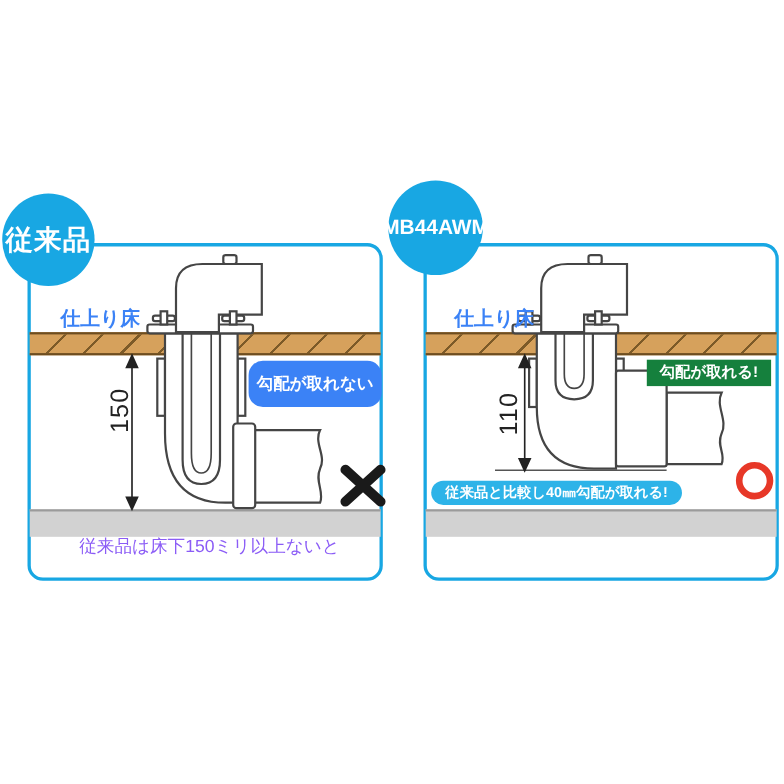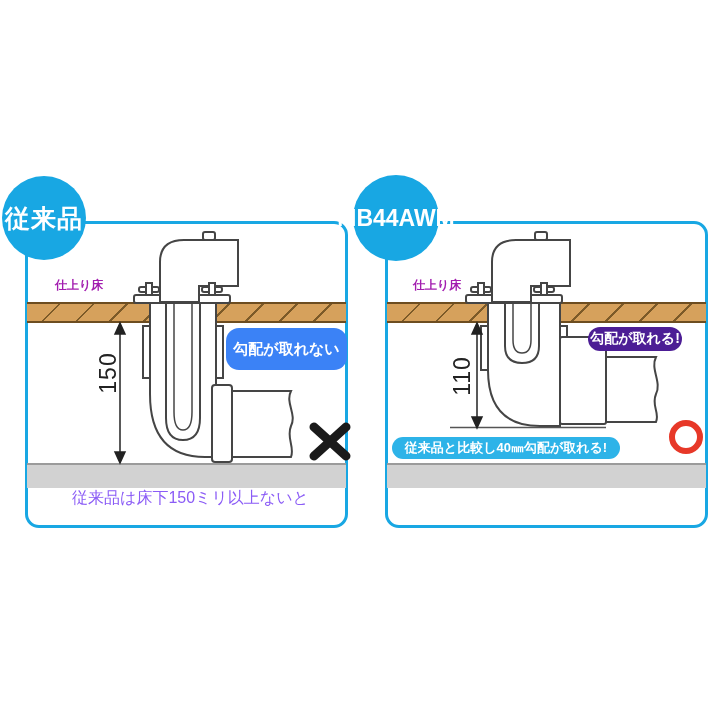--- a/index.html
+++ b/index.html
@@ -10,48 +10,48 @@
   .panel{position:absolute;top:221px;width:323px;height:307px;box-sizing:border-box;
          border:3px solid #18a7e3;border-radius:14px;background:#fff;z-index:1;}
   .panel.left{left:25px;}
   .panel.right{left:385px;}
 
   
   .badge{position:absolute;border-radius:50%;background:#18a7e3;color:#fff;
          display:flex;align-items:center;justify-content:center;font-weight:bold;
          z-index:6;text-align:center;line-height:1;}
   .badge.left{left:2px;top:176px;width:84px;height:84px;font-size:25px;letter-spacing:1px;}
-  .badge.right{left:353px;top:175px;width:86px;height:86px;font-size:23px;letter-spacing:0;}
+  .badge.right{left:353px;top:164px;width:86px;height:86px;font-size:19px;letter-spacing:0;}
 
   
   .floor{position:absolute;top:302px;width:319px;height:21px;box-sizing:border-box;
          background:#d6a15c;border-top:2px solid #6d4d20;border-bottom:2px solid #6d4d20;
          background-image:repeating-linear-gradient(135deg,rgba(0,0,0,0) 0 22px,#7c5a28 22px 24px);
          z-index:2;}
   .floor.left{left:27px;} .floor.right{left:387px;}
 
   
   .slab{position:absolute;top:463px;width:319px;height:25px;background:#d2d2d2;
         border-top:2px solid #9b9b9b;box-sizing:border-box;z-index:2;}
   .slab.left{left:27px;} .slab.right{left:387px;}
 
-  .floor-label{position:absolute;top:277px;font-size:12px;font-weight:bold;color:#a21caf;z-index:4;}
+  .floor-label{position:absolute;top:277px;font-size:18px;font-weight:bold;color:#3b82f6;z-index:4;}
   .floor-label.left{left:55px;} .floor-label.right{left:413px;}
 
   svg.lineart{position:absolute;left:0;top:0;z-index:3;pointer-events:none;}
 
   .dim-label{position:absolute;width:80px;height:24px;text-align:center;font-size:23px;
              font-weight:500;color:#222;transform:rotate(-90deg);z-index:4;letter-spacing:1px;}
   .dim-label.left{left:67px;top:361px;}
   .dim-label.right{left:421px;top:364px;}
 
   .pill{position:absolute;display:flex;align-items:center;justify-content:center;
         color:#fff;font-weight:bold;z-index:5;white-space:nowrap;}
   .pill.black{left:226px;top:328px;width:121px;height:42px;border-radius:13px;background:#3b82f6;font-size:15px;text-align:center;}
-  .pill.red{left:588px;top:327px;width:94px;height:24px;border-radius:12px;background:#4c1d95;font-size:14px;}
+  .pill.red{left:588px;top:327px;width:113px;height:24px;border-radius:0;background:#15803d;font-size:14px;}
   .pill.cyan{left:392px;top:437px;width:228px;height:22px;border-radius:11px;background:#2db3e8;font-size:13px;}
 
   .ok-ring{position:absolute;left:669px;top:420px;width:34px;height:34px;box-sizing:border-box;
            border:6px solid #e73828;border-radius:50%;z-index:5;}
 
   .caption{position:absolute;top:488px;font-size:16px;line-height:20px;color:#8b5cf6;z-index:4;}
   .caption.left{left:72px;} .caption.right{left:405px;}
   .caption span{display:block;}
 </style>
 </head>

